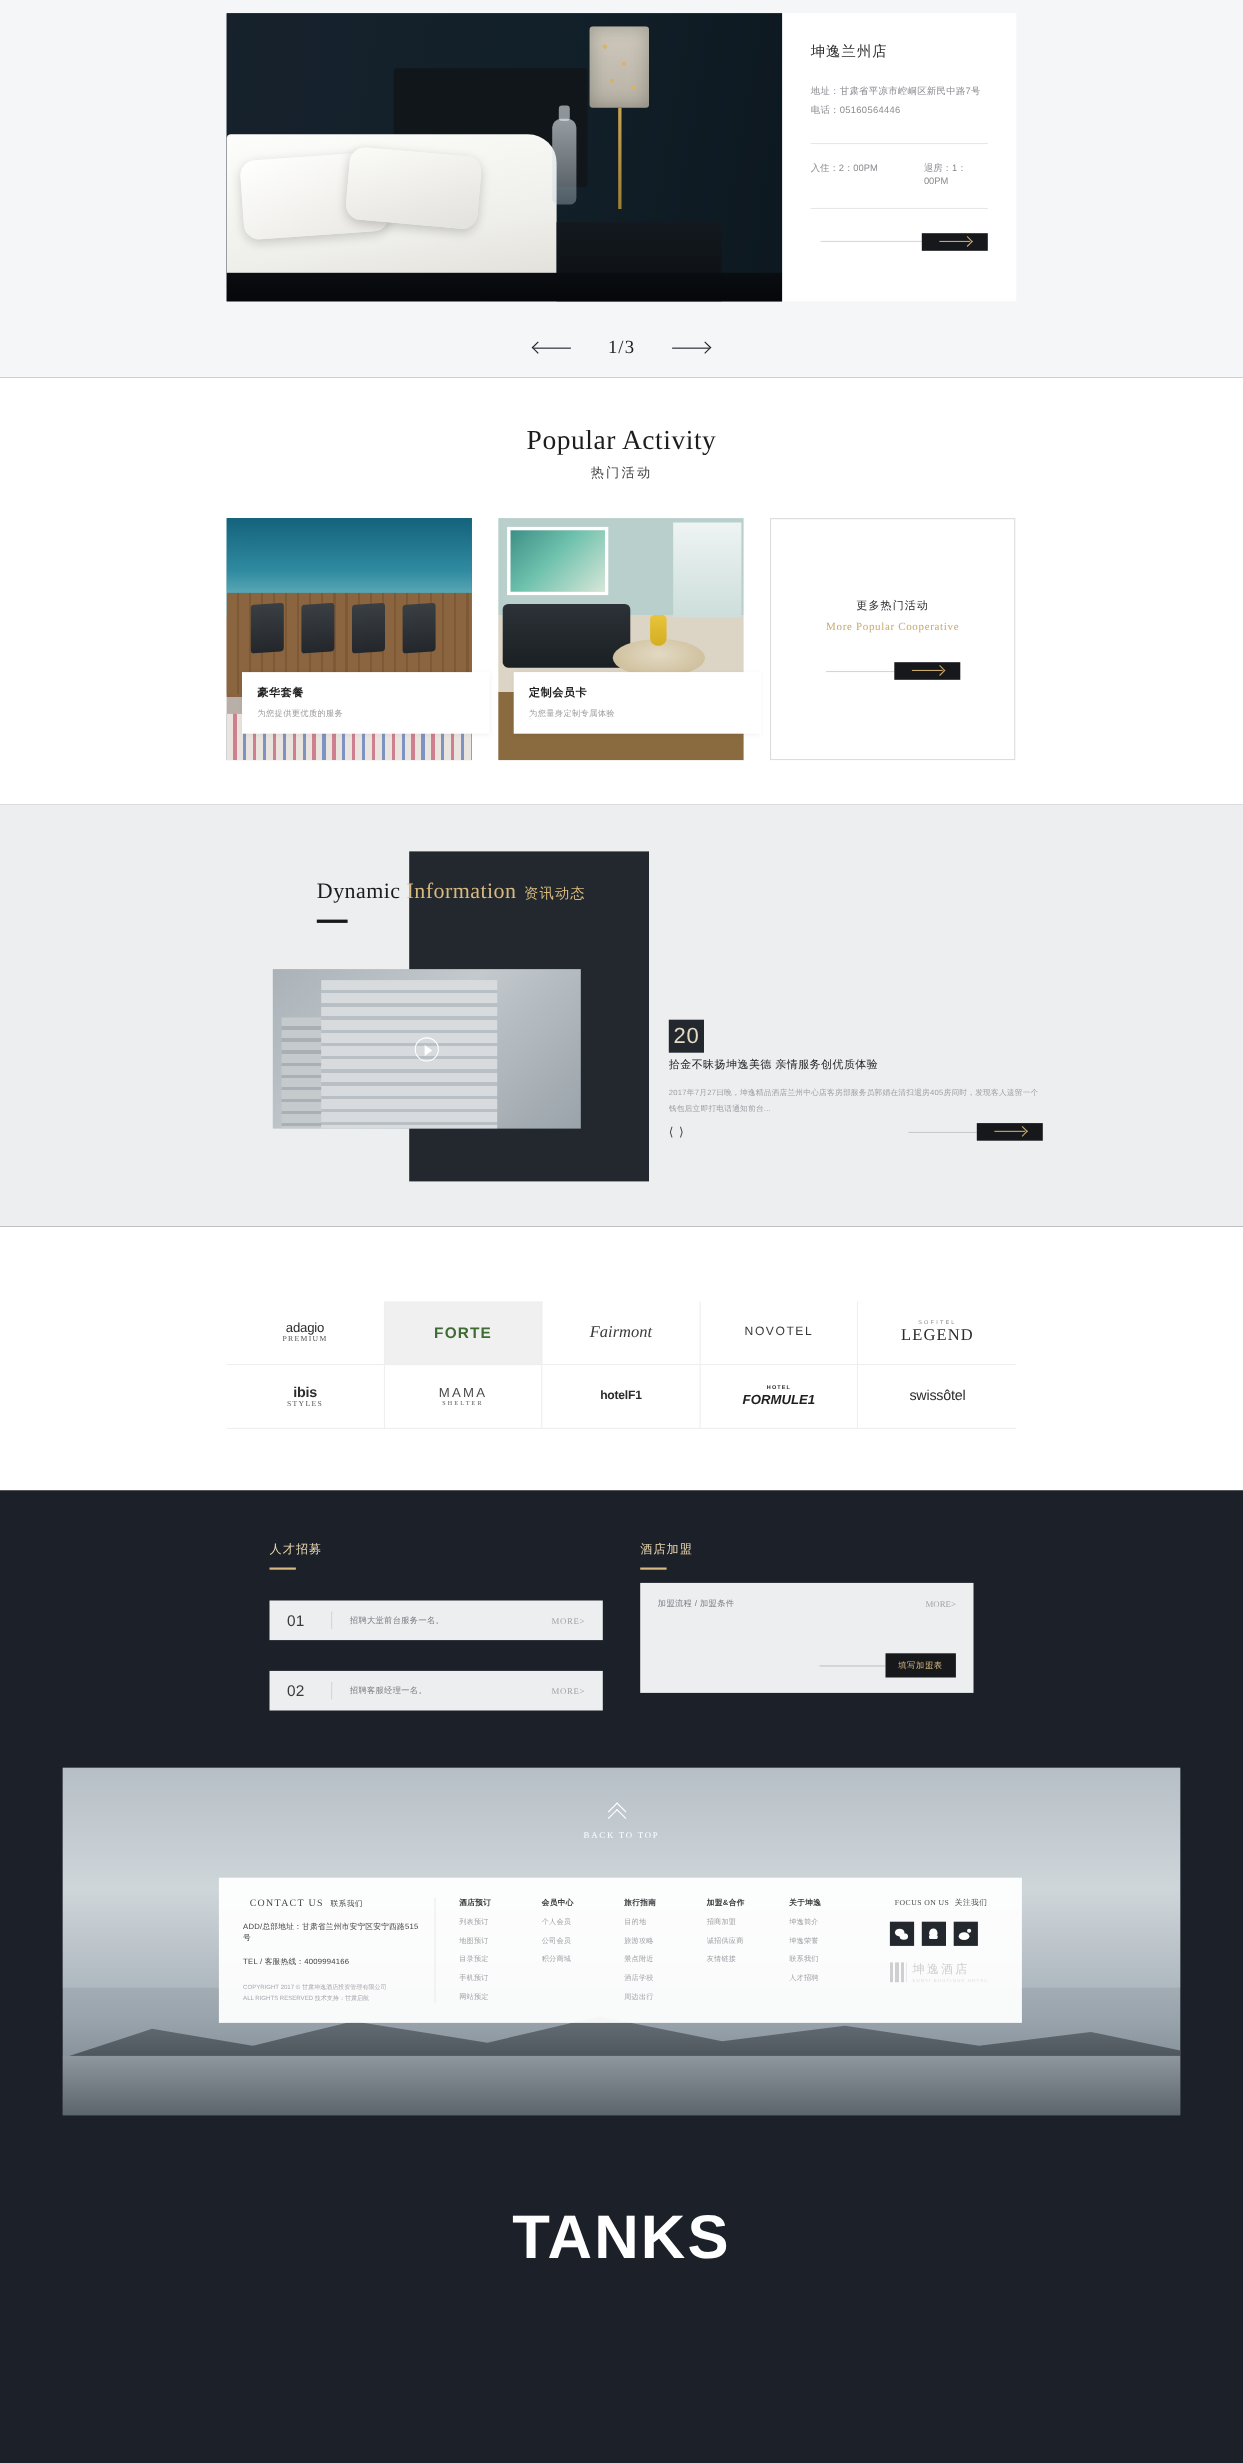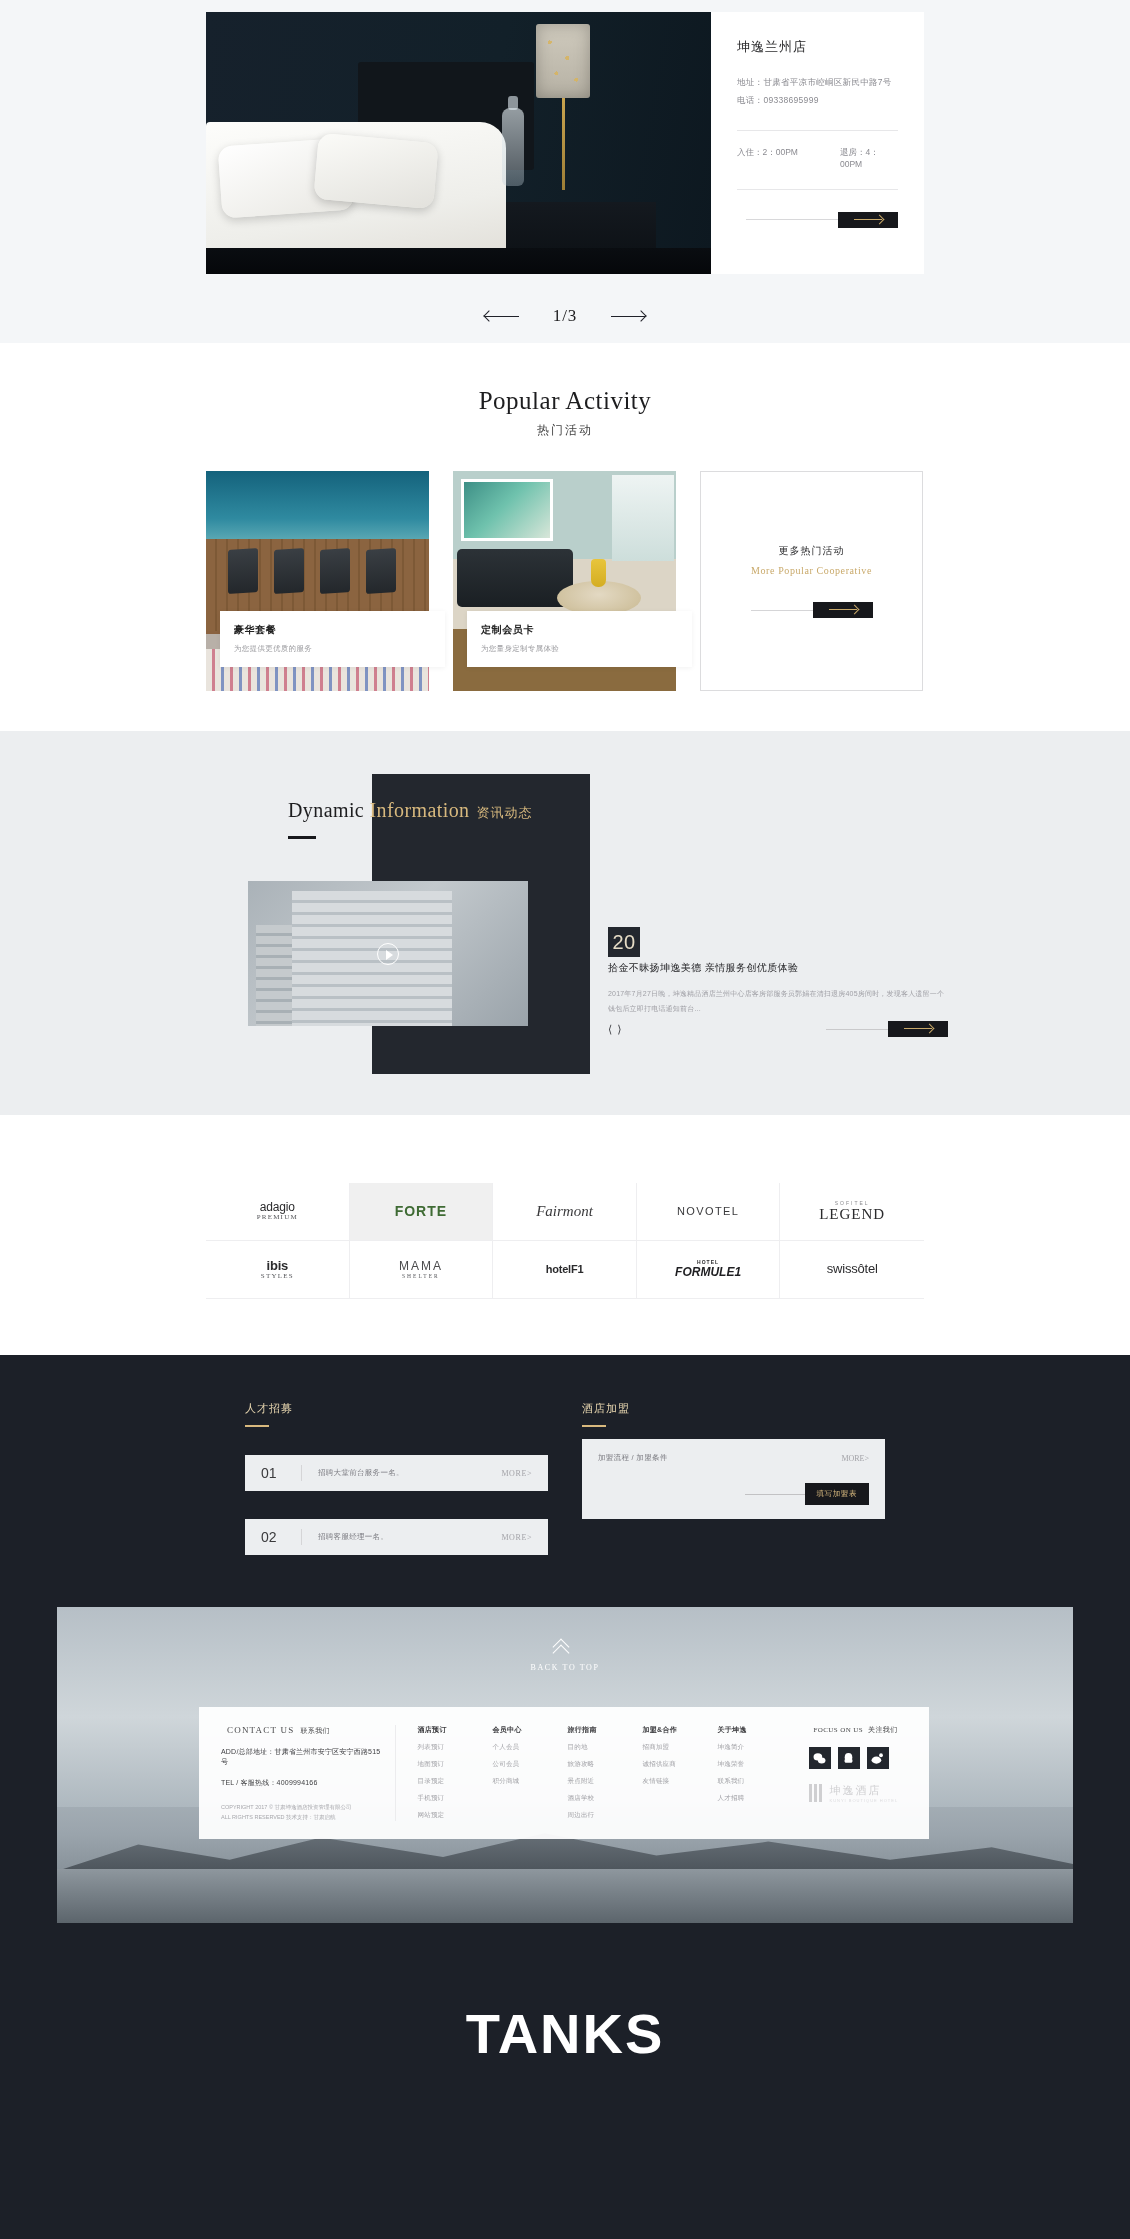--- a/index.html
+++ b/index.html
@@ -194,21 +194,21 @@
   .rec-h { font-size:11px; color:#e8d7b0; letter-spacing:1px; }
   .rec-bar { width:24px; height:2px; background:#d8b97e; margin-top:9px; }
   .rec-item { background:#eceef0; height:36px; display:flex; align-items:center;
     padding:0 16px; margin-top:28px; }
   .rec-item .no { font-family:"Liberation Sans",sans-serif; font-size:14px; color:#3a3a3c;
     width:40px; }
   .rec-item .sep { width:1px; height:16px; background:#d5d5d7; margin-right:16px; }
   .rec-item .tx { flex:1; font-size:7.5px; color:#7c7c82; letter-spacing:.3px; }
   .rec-item .more { font-family:"Liberation Serif",serif; font-size:8px; color:#a3a3a8;
     letter-spacing:.6px; }
-  .fr-box { background:#eceef0; height:80px; margin-top:12px; padding:14px 16px 0 16px;
+  .fr-box { background:#eceef0; height:100px; margin-top:12px; padding:14px 16px 0 16px;
     position:relative; }
   .fr-top { display:flex; justify-content:space-between; align-items:center; }
   .fr-top .tx { font-size:7.5px; color:#7c7c82; letter-spacing:.3px; }
   .fr-top .more { font-family:"Liberation Serif",serif; font-size:8px; color:#a3a3a8; }
   .fr-btn-row { position:absolute; right:16px; bottom:14px; display:flex; align-items:center; }
   .fr-btn-row .ln { width:60px; height:1px; background:#c2c2c4; }
   .fr-btn { background:#17181c; color:#d8b97e; font-size:7.5px; padding:6px 12px;
     letter-spacing:.6px; }
 
   
@@ -278,25 +278,25 @@
           <div class="pillow2"></div>
         <div class="nightstand"></div>
           <div class="lampshade"></div>
         <div class="lampstem"></div>
           <div class="bottle"></div>
           <div class="floor"></div>
       </div>
       <div class="hero-info">
         <div class="hotel-name">坤逸兰州店</div>
         <div class="hotel-line">地址：甘肃省平凉市崆峒区新民中路7号</div>
-        <div class="hotel-line">电话：09338695999</div>
+        <div class="hotel-line">电话：05160564446</div>
         <div class="hero-divider"></div>
         <div class="hero-times">
           <span>入住：2：00PM</span>
-          <span>退房：4：00PM</span>
+          <span>退房：1：00PM</span>
         </div>
         <div class="hero-divider"></div>
         <div class="hero-arrow-row">
           <div class="hero-arrow-line"></div>
           <div class="arrow-btn"></div>
         </div>
       </div>
     </div>
     <div class="hero-nav">
       <div class="nv left">

